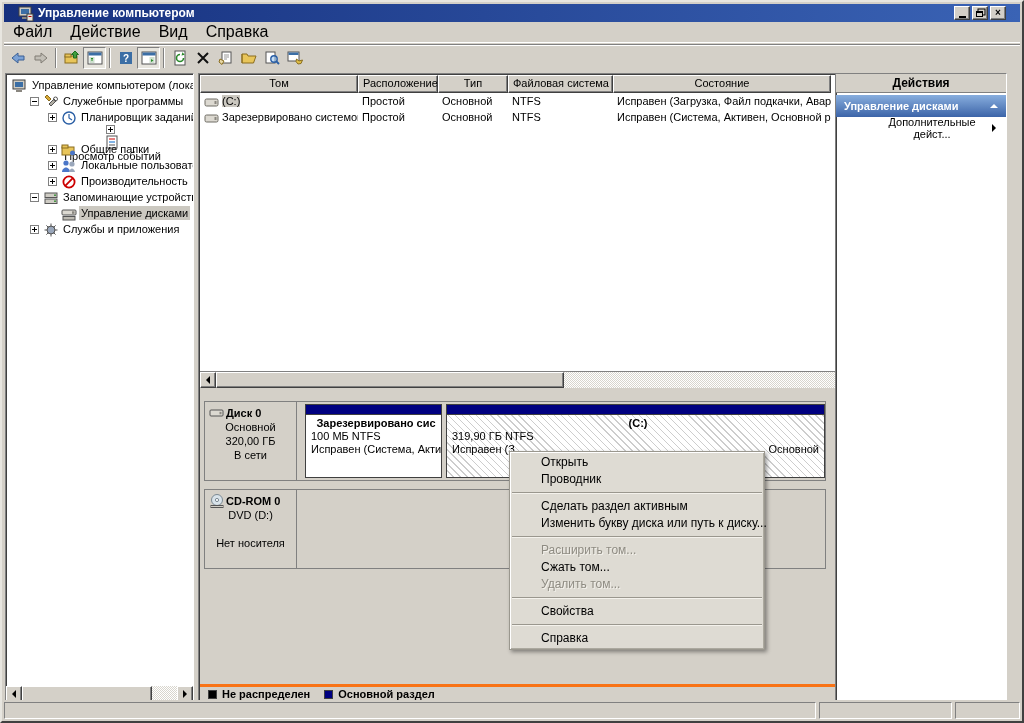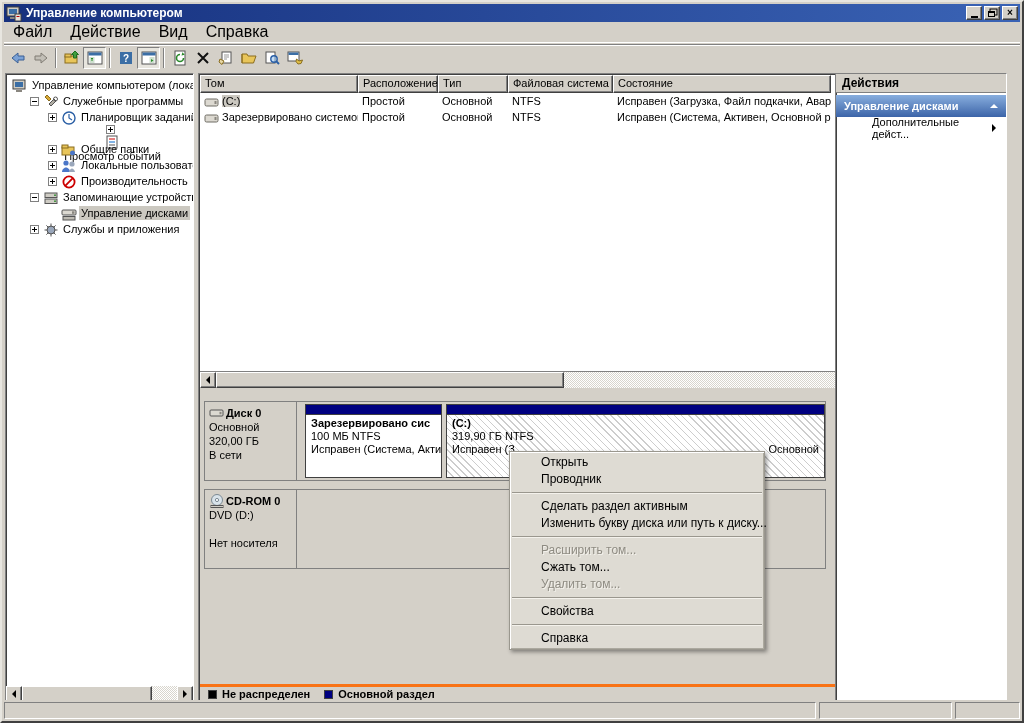--- a/index.html
+++ b/index.html
@@ -4,21 +4,21 @@
 <style>
   * { margin:0; padding:0; box-sizing:border-box; }
   html,body { width:1024px; height:723px; background:#3a6ea5; overflow:hidden;
     font-family:"Liberation Sans", sans-serif; font-size:11px; color:#000; }
   #window { position:absolute; left:0; top:0; width:1024px; height:723px;
     background:#d4d0c8; border:2px solid; border-color:#e8e6e0 #404040 #404040 #e8e6e0; }
 
   
   .titlebar { position:absolute; left:2px; right:2px; top:2px; height:18px;
     background:linear-gradient(to right,#16307e,#3a63b5);
-    display:flex; align-items:center; padding:0 2px; }
+    display:flex; align-items:center; padding:0 14px; }
   .titlebar .ticon { width:16px; height:15px; margin-right:4px; flex:none; }
   .titlebar .ttext { color:#fff; font-weight:bold; font-size:12px; white-space:nowrap; }
   .winbtns { margin-left:auto; display:flex; gap:2px; }
   .wbtn { width:16px; height:14px; background:#d4d0c8; border:1px solid;
     border-color:#fff #404040 #404040 #fff; box-shadow:inset -1px -1px 0 #808080;
     display:flex; align-items:center; justify-content:center;
     font-size:10px; font-weight:bold; line-height:1; cursor:default; }
   .wbtn .mini { display:block; width:7px; height:2px; background:#000; margin-top:7px; }
   .wbtn .rest { display:block; width:7px; height:6px; border:1px solid #000; border-top:2px solid #000;
     box-shadow:2px -2px 0 -0.5px #d4d0c8, 2px -2px 0 0.5px #000; margin:2px 2px 0 0; }
@@ -33,21 +33,21 @@
     align-items:center; background:#d4d0c8;
     border-top:1px solid #808080; box-shadow:inset 0 1px 0 #fff; padding-left:2px; }
   .tbbtn { width:23px; height:22px; display:flex; align-items:center; justify-content:center;
     background:transparent; border:1px solid transparent; }
   .tbbtn.pressed { border-color:#808080 #fff #fff #808080; background:#e7e5de; }
   .tbsep { width:2px; height:20px; margin:0 3px; border-left:1px solid #808080; border-right:1px solid #fff; }
   .icon16 { width:16px; height:16px; display:block; }
 
   
   .pane { position:absolute; background:#fff; border:1px solid; border-color:#808080 #fff #fff #808080;
-    box-shadow:inset 1px 1px 0 #404040; }
+    box-shadow:inset 1px 1px 0 #404040;text-align:center; }
   #tree-pane { left:3px; top:71px; width:189px; height:630px; overflow:hidden; }
   #mid-pane  { left:196px; top:71px; width:688px; height:630px; background:#d4d0c8; }
   #act-pane  { left:833px; top:71px; width:172px; height:630px; }
 
   
   .trow { display:flex; align-items:center; height:16px; white-space:nowrap; }
   .tbox { width:9px; height:9px; flex:none; background:#fff; border:1px solid #808080;
     position:relative; margin-right:4px; }
   .tbox::before { content:""; position:absolute; left:1px; top:3px; width:5px; height:1px; background:#000; }
   .tbox.plus::after { content:""; position:absolute; left:3px; top:1px; width:1px; height:5px; background:#000; }

